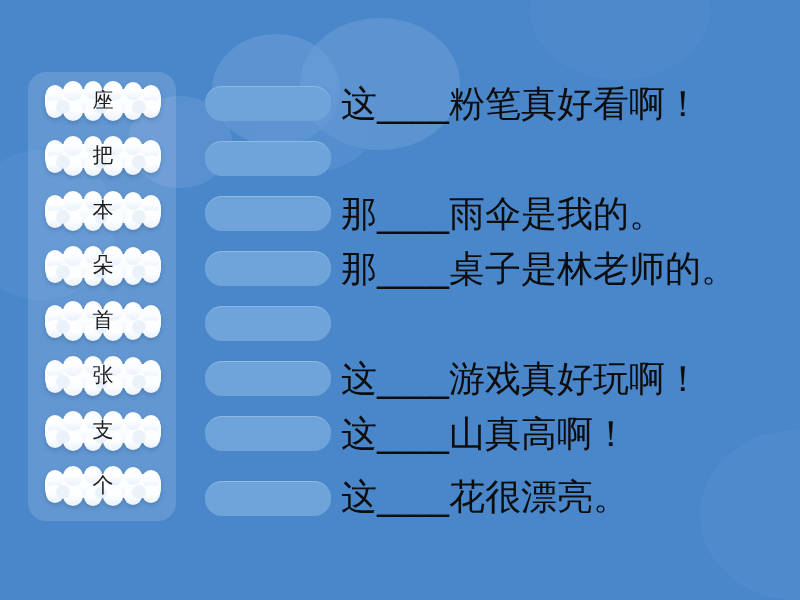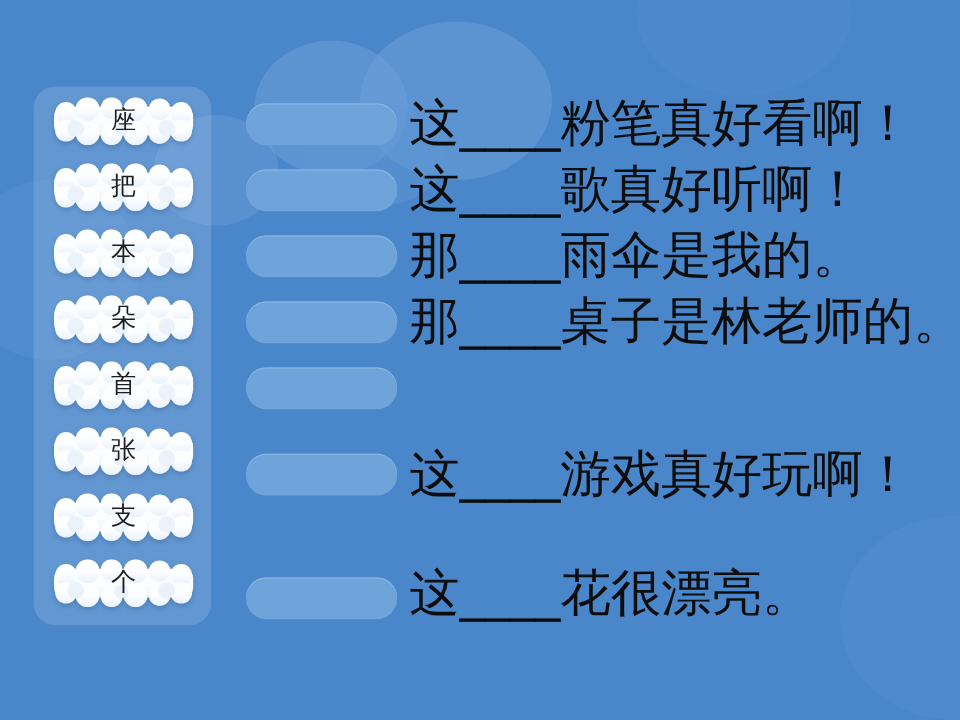--- a/index.html
+++ b/index.html
@@ -63,21 +63,21 @@
     flex:0 0 auto;
     width:126px;height:35px;
     background:#6ea4da;
     border-radius:17px;
     box-shadow:inset 0 1px 0 rgba(255,255,255,.22);
     cursor:pointer;
   }
   .sentence{
     flex:1 1 auto;
     margin-left:10px;
-    font-size:42px;
+    font-size:36px;
     line-height:1.05;
     color:#0d0d0d;
     white-space:nowrap;
     font-family:"DejaVu Sans","Liberation Sans",sans-serif;
   }
 </style>
 </head>
 <body>
 
 <div id="stage">
@@ -313,36 +313,39 @@
       </div>
   </div>
 
   <div class="rows" id="rows">
       <div class="row" style="top: 76px;">
         <div class="dropzone"></div>
         <div class="sentence">这____粉笔真好看啊！</div>
       </div>
       <div class="row" style="top: 131px;">
         <div class="dropzone"></div>
-        <div class="sentence">这____歌真好听啊！</div>
       </div>
       <div class="row" style="top: 241px;">
         <div class="dropzone"></div>
         <div class="sentence">那____桌子是林老师的。</div>
       </div>
       <div class="row" style="top: 186px;">
         <div class="dropzone"></div>
         <div class="sentence">那____雨伞是我的。</div>
       </div>
       <div class="row" style="top: 296px;">
         <div class="dropzone"></div>
       </div>
-      <div class="row" style="top: 368px; justify-content: space-between;">
+      <div class="row" style="top: 351px; justify-content: space-between;">
         <div class="dropzone"></div>
         <div class="sentence">这____游戏真好玩啊！</div>
+      </div>
+      <div class="row" style="top: 406px;">
+        <div class="dropzone"></div>
+        <div class="sentence">这____山真高啊！</div>
       </div>
       <div class="row" style="top: 461px; align-items: flex-end;">
         <div class="dropzone"></div>
         <div class="sentence">这____花很漂亮。</div>
       </div>
     </div>
 
 </div>
 
 <svg width="0" height="0" style="position:absolute" aria-hidden="true">

